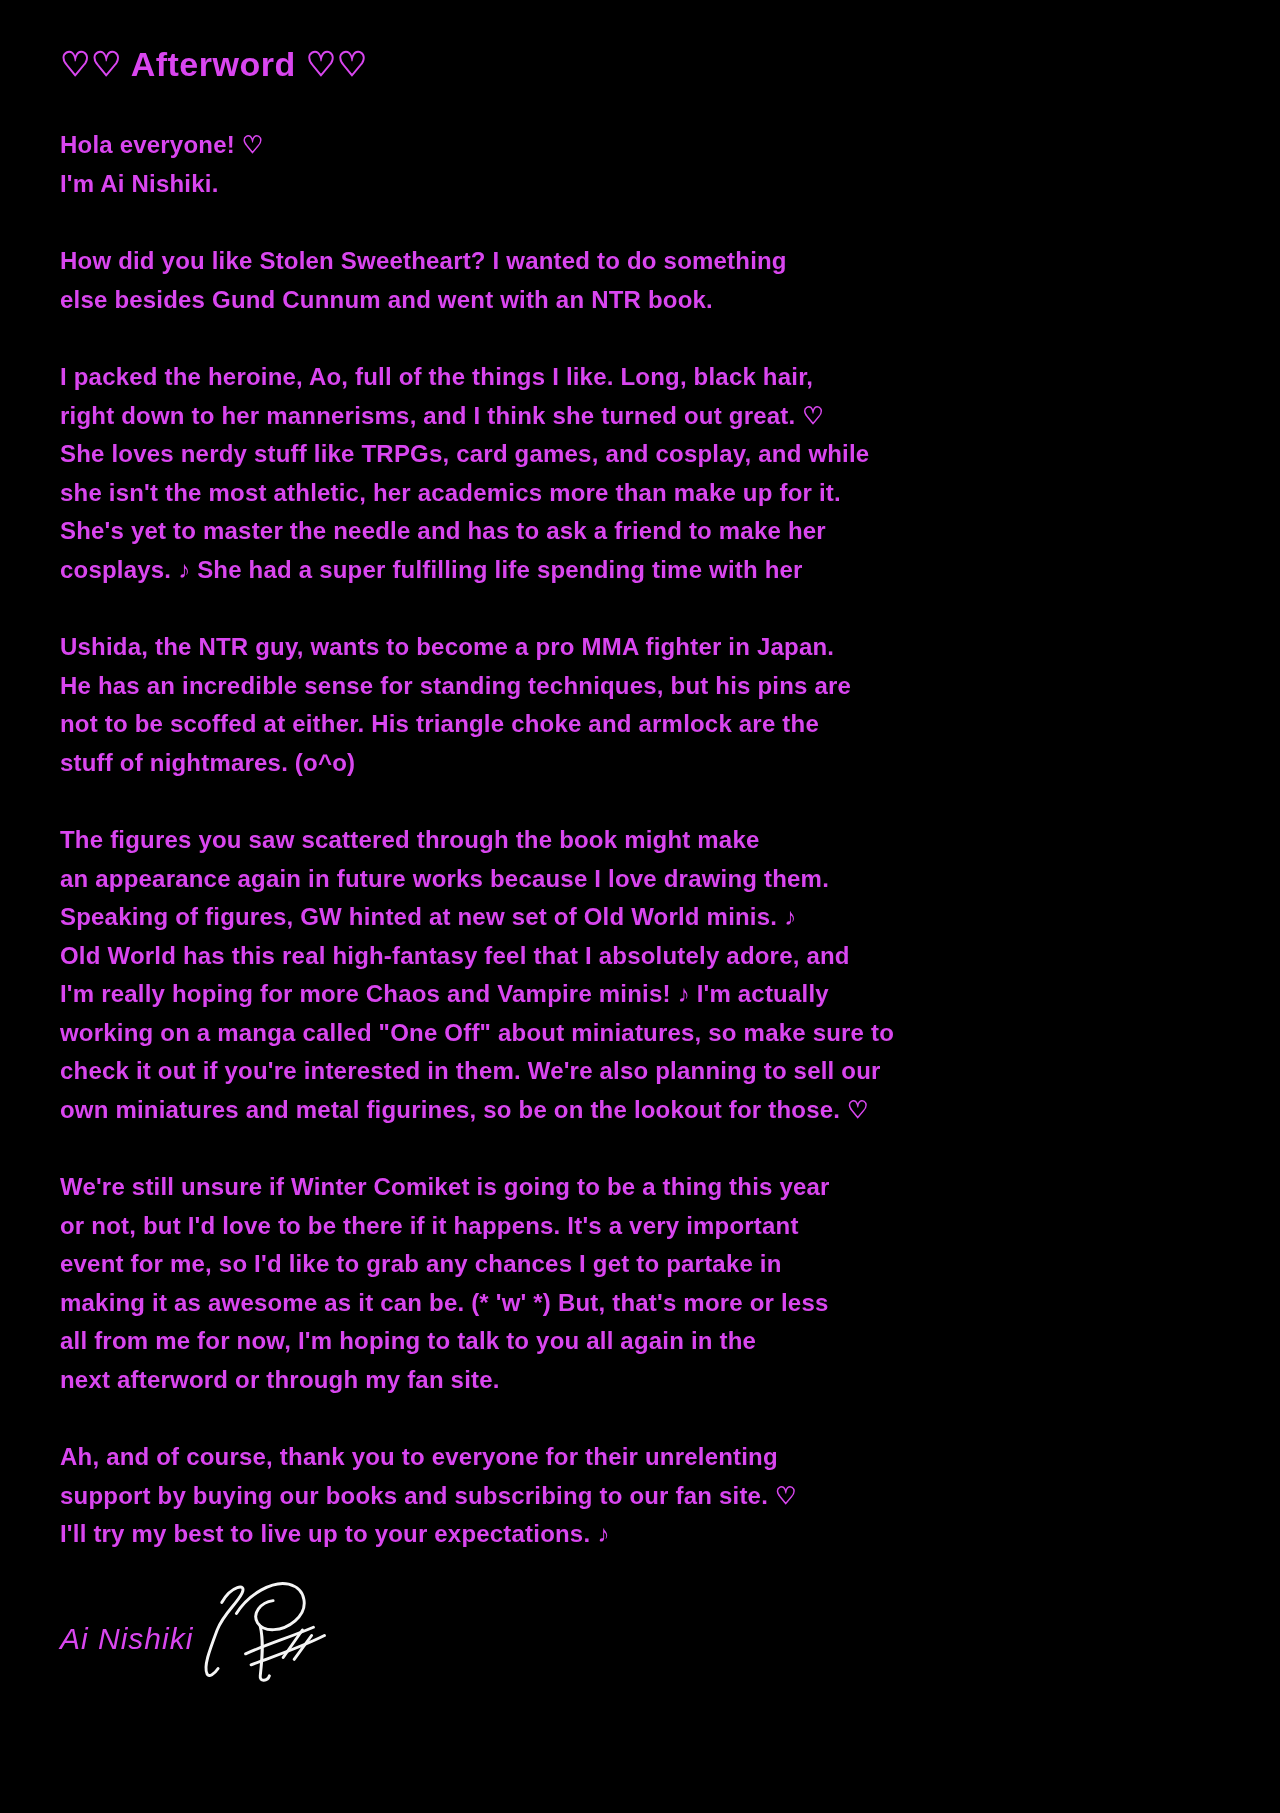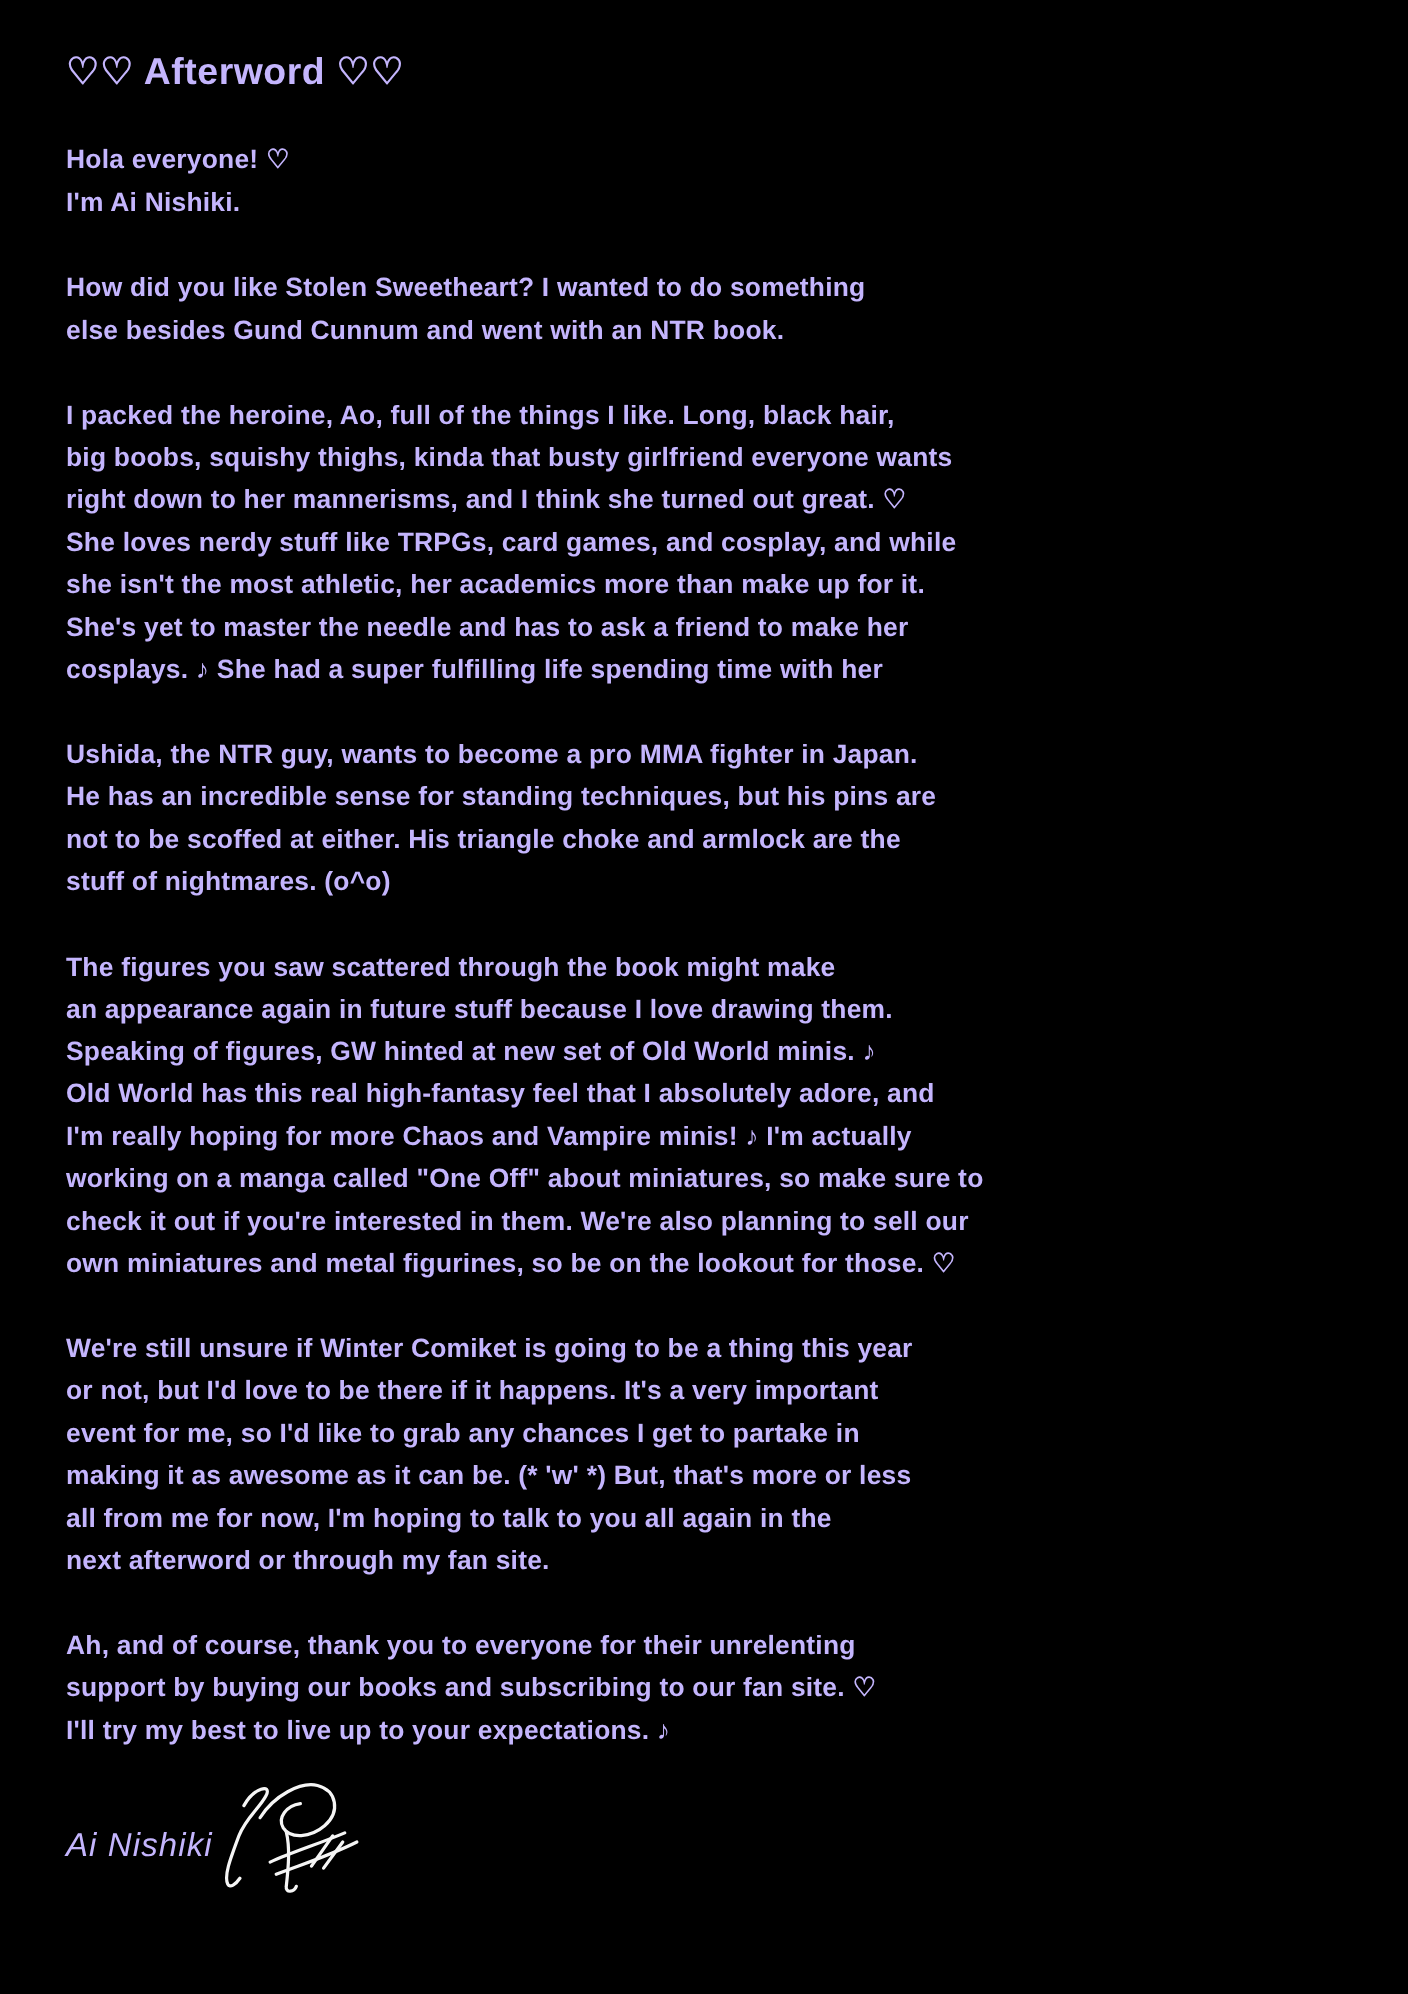--- a/index.html
+++ b/index.html
@@ -6,21 +6,21 @@
     margin: 0;
     padding: 0;
     background: #000000;
   }
   .page {
     position: relative;
     box-sizing: border-box;
     width: 1280px;
     height: 1813px;
     background: #000000;
-    color: #c4b5fd;
+    color: #d946ef;
     font-family: "Liberation Sans", sans-serif;
     padding: 44px 58px 0 60px;
     overflow: hidden;
   }
   .title {
     font-size: 34px;
     font-weight: 700;
     letter-spacing: 0.5px;
     margin: 0 0 42px 0;
   }
@@ -63,38 +63,37 @@
       <span class="ln">I'm Ai Nishiki.</span>
     </p>
 
     <p>
       <span class="ln">How did you like Stolen Sweetheart? I wanted to do something</span>
       <span class="ln">else besides Gund Cunnum and went with an NTR book.</span>
     </p>
 
     <p>
       <span class="ln">I packed the heroine, Ao, full of the things I like. Long, black hair,</span>
-      <span class="ln">big boobs, squishy thighs, kinda that busty girlfriend everyone wants</span>
       <span class="ln">right down to her mannerisms, and I think she turned out great. ♡</span>
       <span class="ln">She loves nerdy stuff like TRPGs, card games, and cosplay, and while</span>
       <span class="ln">she isn't the most athletic, her academics more than make up for it.</span>
       <span class="ln">She's yet to master the needle and has to ask a friend to make her</span>
       <span class="ln">cosplays. ♪ She had a super fulfilling life spending time with her</span>
     </p>
 
     <p>
       <span class="ln">Ushida, the NTR guy, wants to become a pro MMA fighter in Japan.</span>
       <span class="ln">He has an incredible sense for standing techniques, but his pins are</span>
       <span class="ln">not to be scoffed at either. His triangle choke and armlock are the</span>
       <span class="ln">stuff of nightmares. (o^o)</span>
     </p>
 
     <p>
       <span class="ln">The figures you saw scattered through the book might make</span>
-      <span class="ln">an appearance again in future stuff because I love drawing them.</span>
+      <span class="ln">an appearance again in future works because I love drawing them.</span>
       <span class="ln">Speaking of figures, GW hinted at new set of Old World minis. ♪</span>
       <span class="ln">Old World has this real high-fantasy feel that I absolutely adore, and</span>
       <span class="ln">I'm really hoping for more Chaos and Vampire minis! ♪ I'm actually</span>
       <span class="ln">working on a manga called "One Off" about miniatures, so make sure to</span>
       <span class="ln">check it out if you're interested in them. We're also planning to sell our</span>
       <span class="ln">own miniatures and metal figurines, so be on the lookout for those. ♡</span>
     </p>
 
     <p>
       <span class="ln">We're still unsure if Winter Comiket is going to be a thing this year</span>

